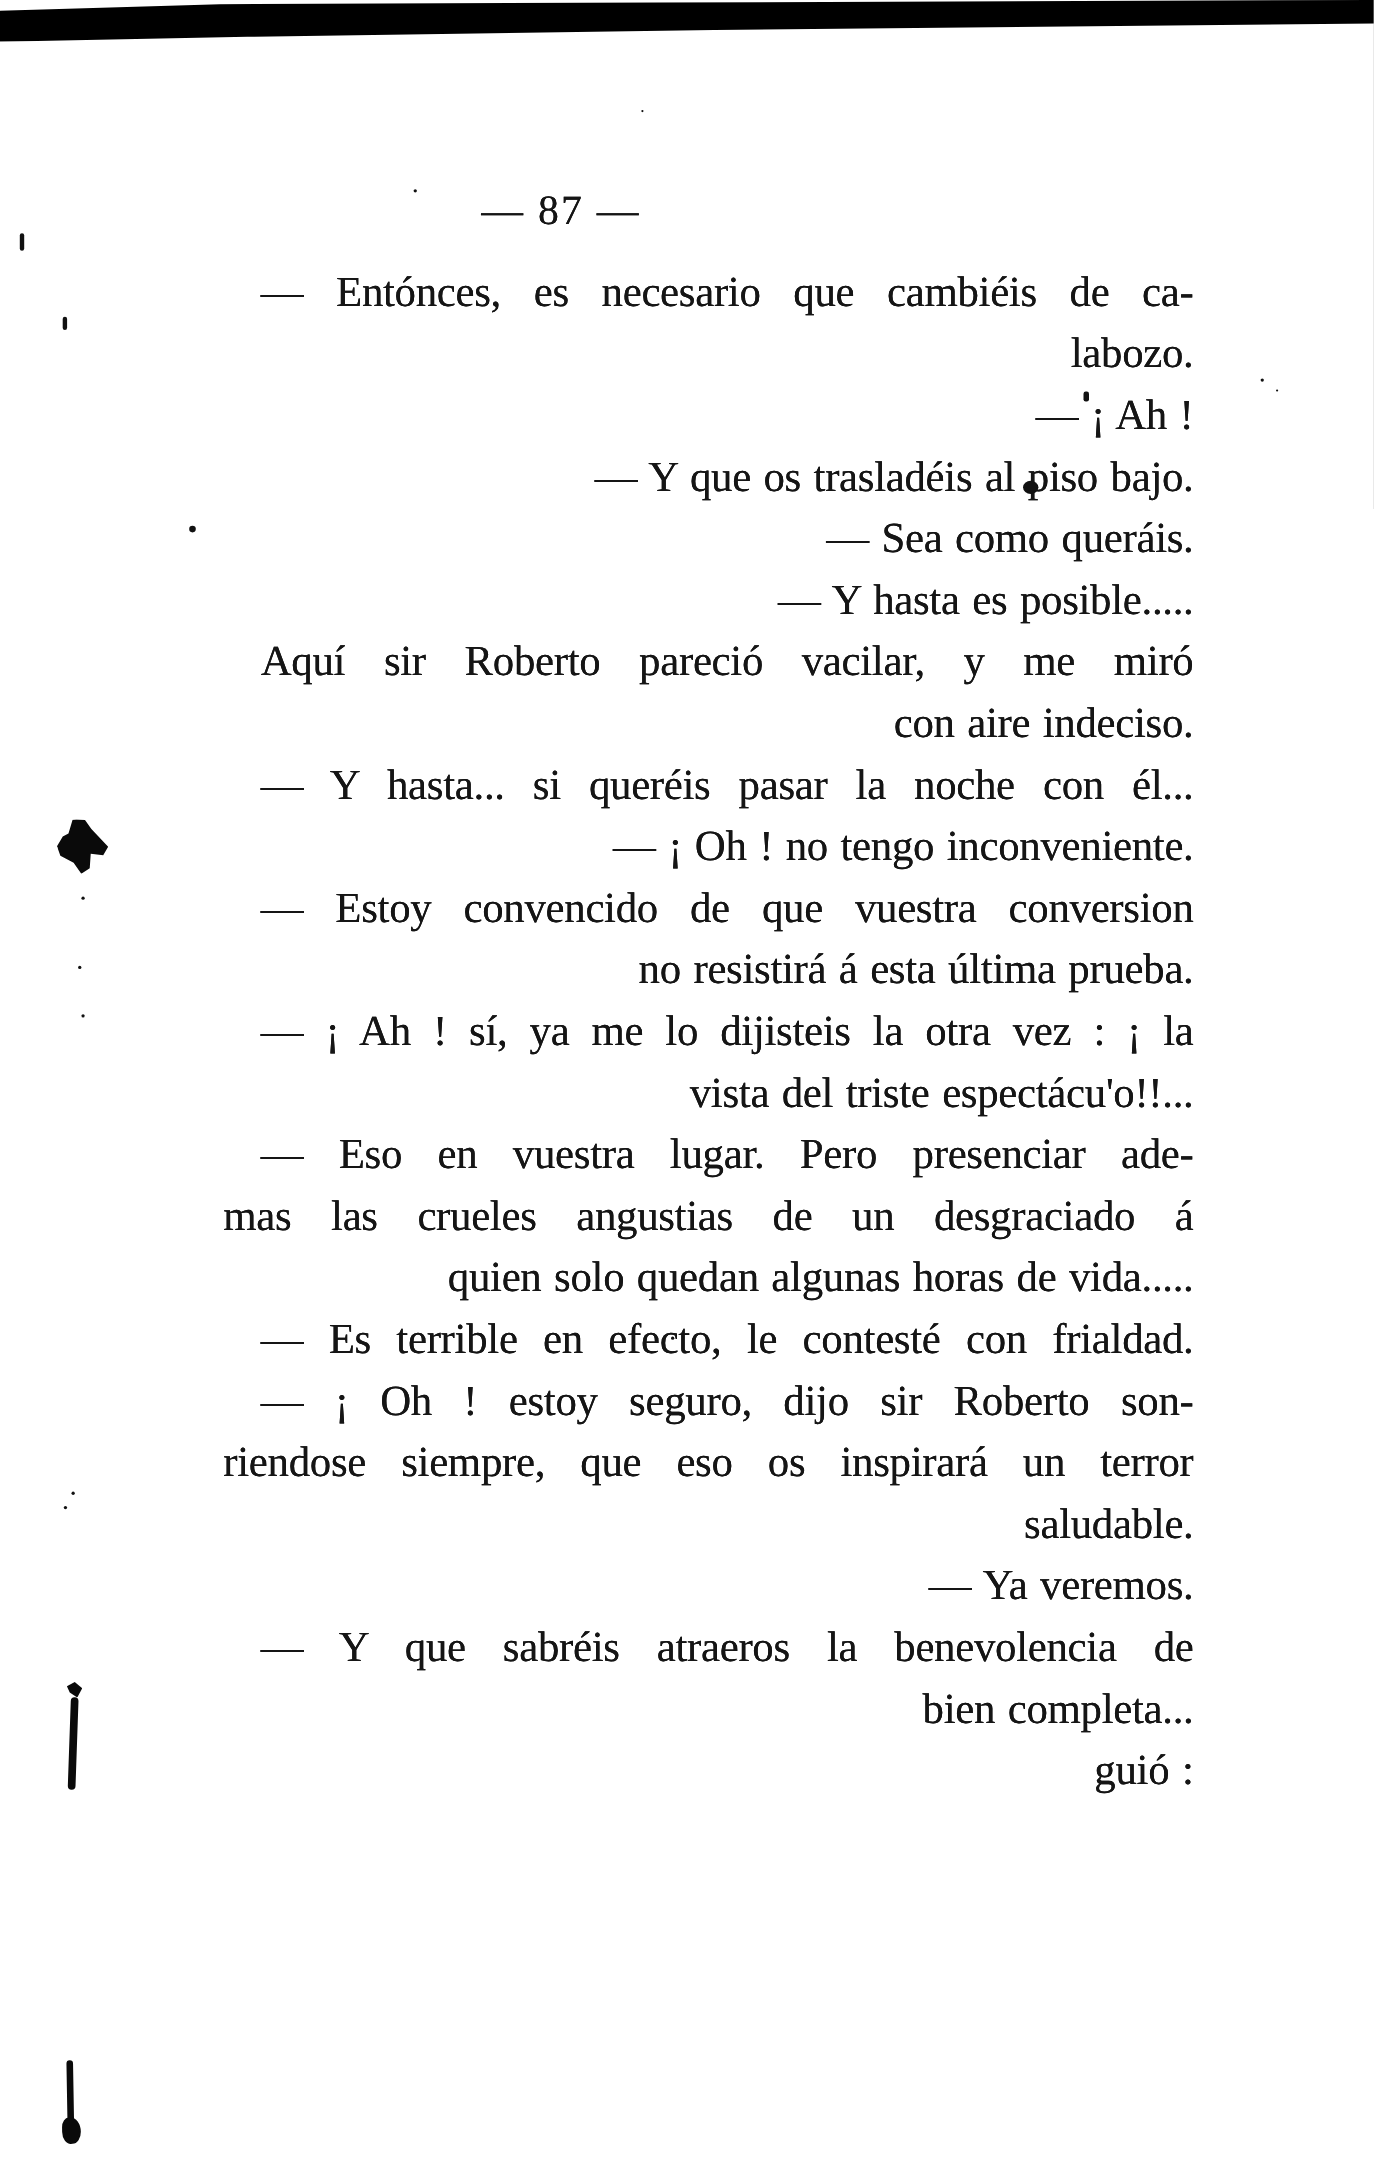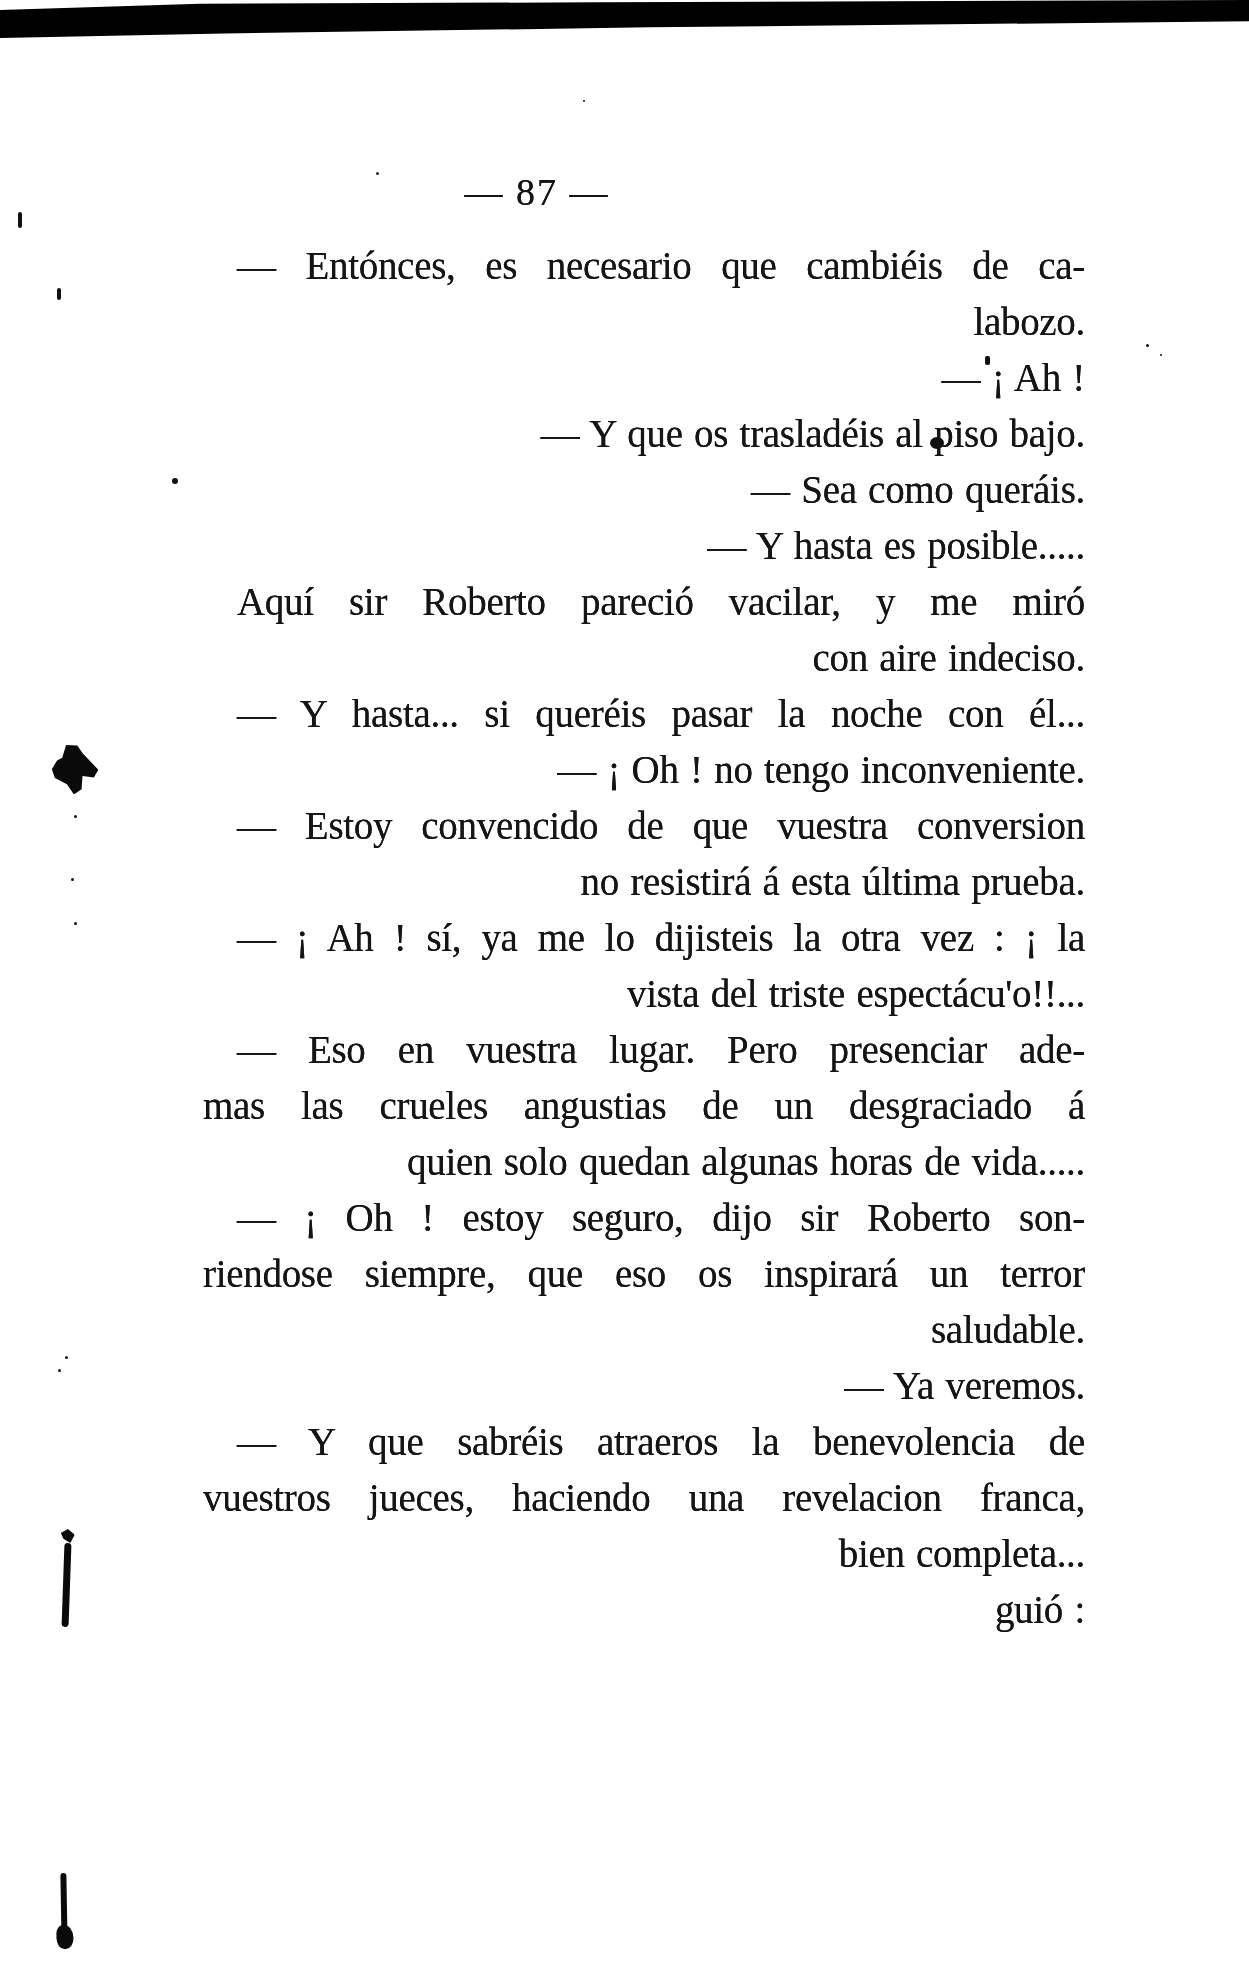--- a/index.html
+++ b/index.html
@@ -22,21 +22,20 @@
   }
   .page-number {
     position: absolute;
     top: 170px;
     left: 0;
     width: 1020px;
     text-align: center;
     font-size: 38px;
     letter-spacing: 2px;
     text-shadow: 0 0 0.5px currentColor;
-    padding-left: 27px;
   }
   .textcol {
     position: absolute;
     left: 183px;
     top: 238px;
     width: 902px;
     font-size: 39px;
     letter-spacing: -0.3px;
     word-spacing: 2px;
     text-shadow: 0 0 0.6px currentColor;
@@ -85,26 +84,26 @@
       <div class="line">con aire indeciso.</div>
       <div class="line indent justify">— Y hasta... si queréis pasar la noche con él...</div>
       <div class="line indent">— ¡ Oh ! no tengo inconveniente.</div>
       <div class="line indent justify">— Estoy convencido de que vuestra conversion</div>
       <div class="line">no resistirá á esta última prueba.</div>
       <div class="line indent justify">— ¡ Ah ! sí, ya me lo dijisteis la otra vez : ¡ la</div>
       <div class="line">vista del triste espectácu'o!!...</div>
       <div class="line indent justify">— Eso en vuestra lugar. Pero presenciar ade-</div>
       <div class="line justify">mas las crueles angustias de un desgraciado á</div>
       <div class="line">quien solo quedan algunas horas de vida.....</div>
+      <div class="line indent justify">— Es terrible en efecto, le contesté con frialdad.</div>
       <div class="line indent justify">— ¡ Oh ! estoy seguro, dijo sir Roberto son-</div>
       <div class="line justify">riendose siempre, que eso os inspirará un terror</div>
       <div class="line">saludable.</div>
       <div class="line indent">— Ya veremos.</div>
       <div class="line indent justify">— Y que sabréis atraeros la benevolencia de</div>
-      <div class="line justify">vuestros jueces, haciendo una revelacion franca,</div>
       <div class="line">bien completa...</div>
       <div class="line">guió :</div>
     </div>
 
   <div class="artifact ink-blot"></div>
   <div class="artifact streak-1"></div>
   <div class="artifact streak-2"></div>
 
   <div class="speck" style="left:18px; top:212px; width:4px; height:16px; border-radius:2px;"></div>
   <div class="speck" style="left:57px; top:288px; width:4px; height:12px; border-radius:2px;"></div>

